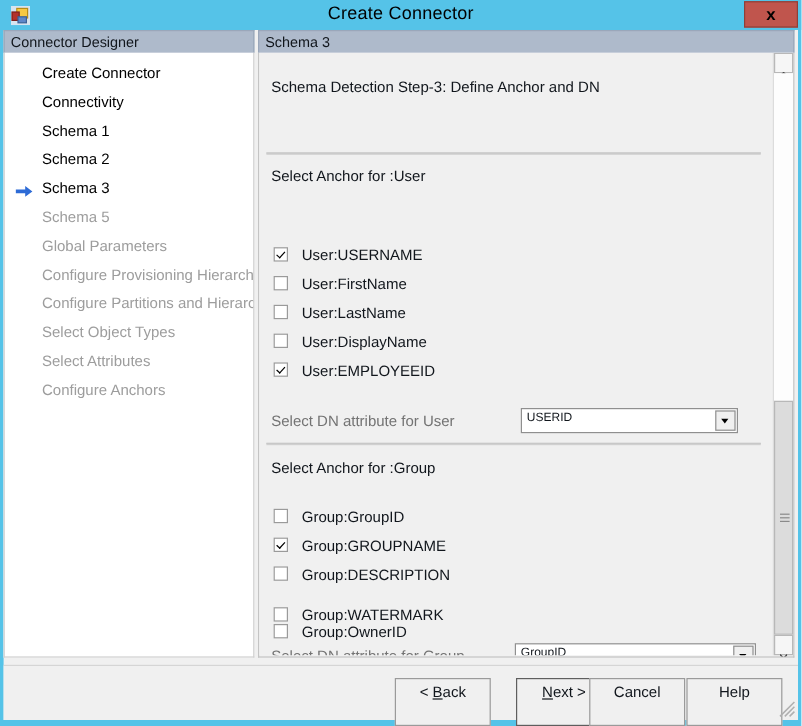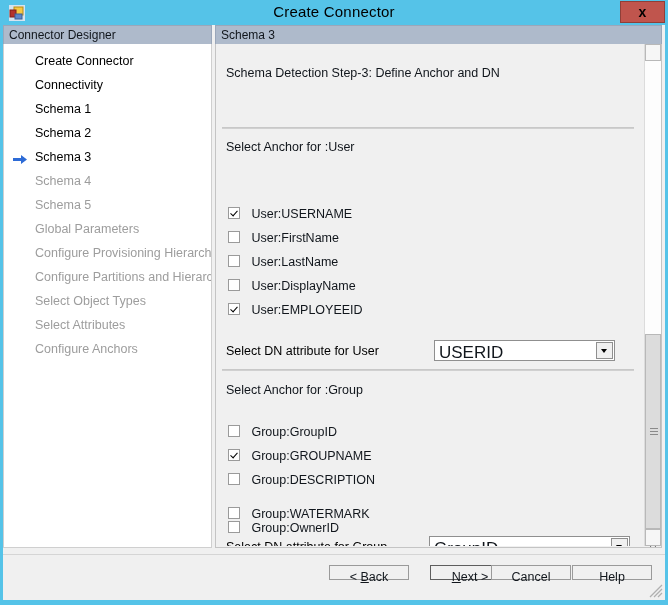--- a/index.html
+++ b/index.html
@@ -212,35 +212,35 @@
     display: inline-block;
     margin-left: 7px;
     font-size: 12.5px;
     color: #11161c;
     vertical-align: middle;
   }
   .dn-label {
     position: absolute;
     left: 10px;
     font-size: 12.5px;
-    color: #000000;
+    color: #737373;
     white-space: nowrap;
   }
   .combo {
     position: absolute;
     height: 21px;
     background: #ffffff;
     border: 1px solid #8f8f8f;
     box-sizing: border-box;
     cursor: pointer;
   }
   .combo-text {
     position: absolute;
     left: 4px; top: 2px;
-    font-size: 17px;
+    font-size: 10px;
     color: #11161c;
     white-space: nowrap;
   }
   .combo-btn {
     position: absolute;
     right: 1px; top: 1px;
     width: 17px; height: 17px;
     background: #f0f0f0;
     border: 1px solid #8f8f8f;
     box-sizing: border-box;
@@ -321,21 +321,21 @@
   #footer {
     position: absolute;
     left: 0px; top: 530px;
     width: 662px;
     height: 45px;
     background: #f0f0f0;
   }
   .btn {
     position: absolute;
     top: 10px;
-    width: 80px; height: 15px;
+    width: 80px; height: 40px;
     background: #f0f0f0;
     border: 1px solid #9a9a9a;
     box-sizing: border-box;
     font-size: 12.5px;
     color: #11161c;
     text-align: center;
     line-height: 22px;
     cursor: pointer;
   }
   .btn.default {
@@ -401,24 +401,20 @@
 
         <div class="nav-item current">
           <span class="nav-arrow">
             <svg width="15" height="13" viewBox="0 0 15 13">
                 <path d="M0 5h8V2l6 4.5L8 11V8H0z" fill="#2d6bd6"></path>
               </svg>
           </span>
           <span>Schema 3</span>
         </div>
 
-        <div class="nav-item disabled">
-          
-          <span>Schema 4</span>
-        </div>
 
         <div class="nav-item disabled">
           
           <span>Schema 5</span>
         </div>
 
         <div class="nav-item disabled">
           
           <span>Global Parameters</span>
         </div>

